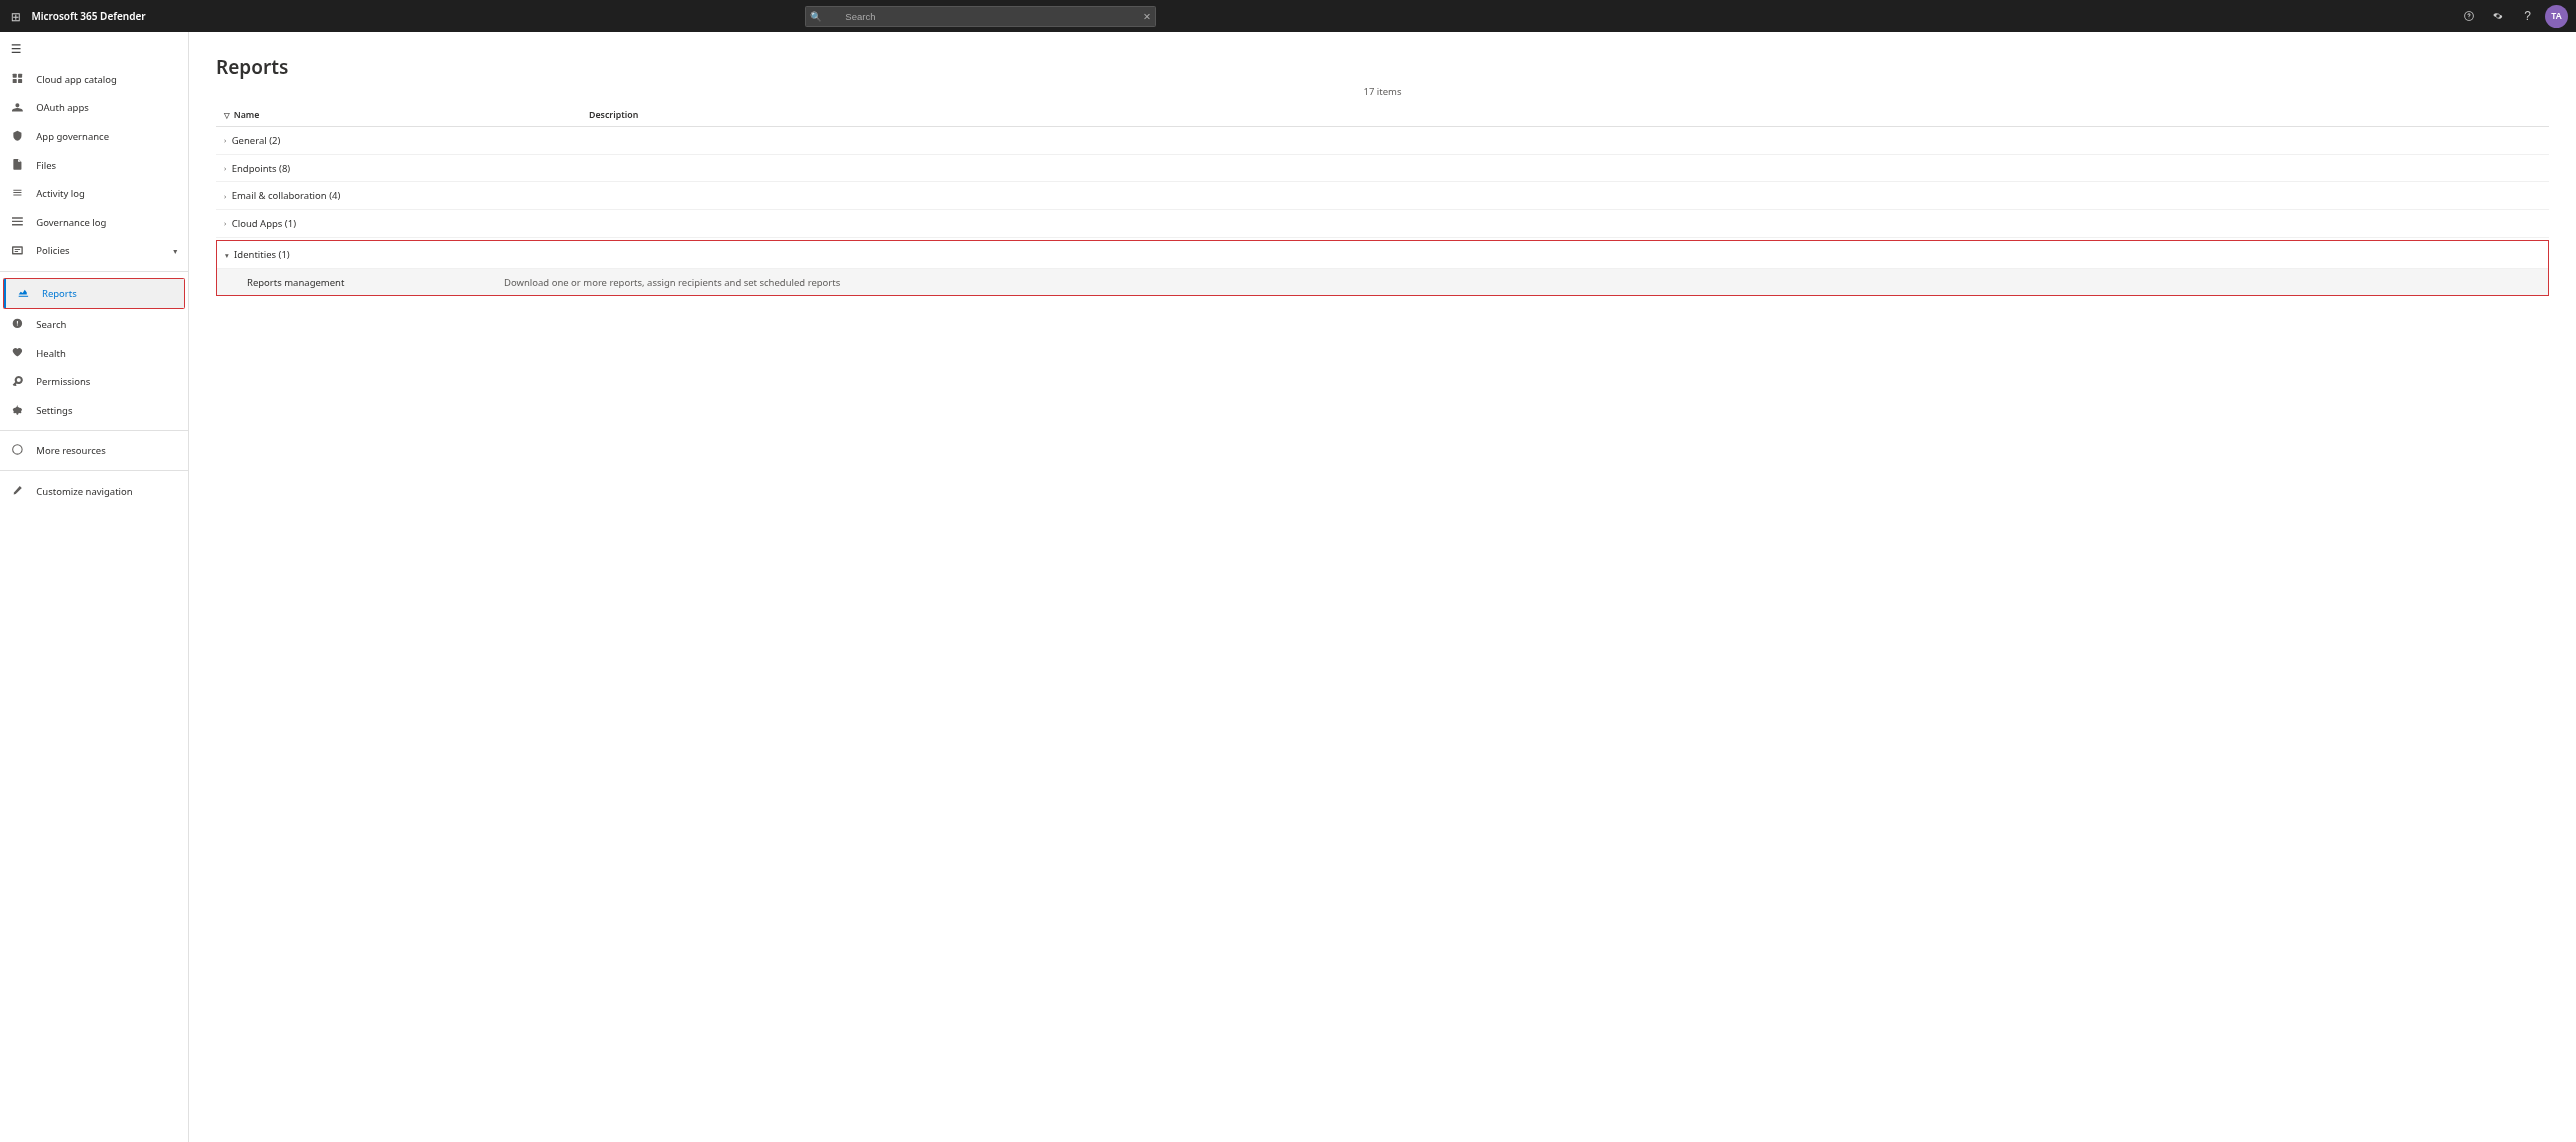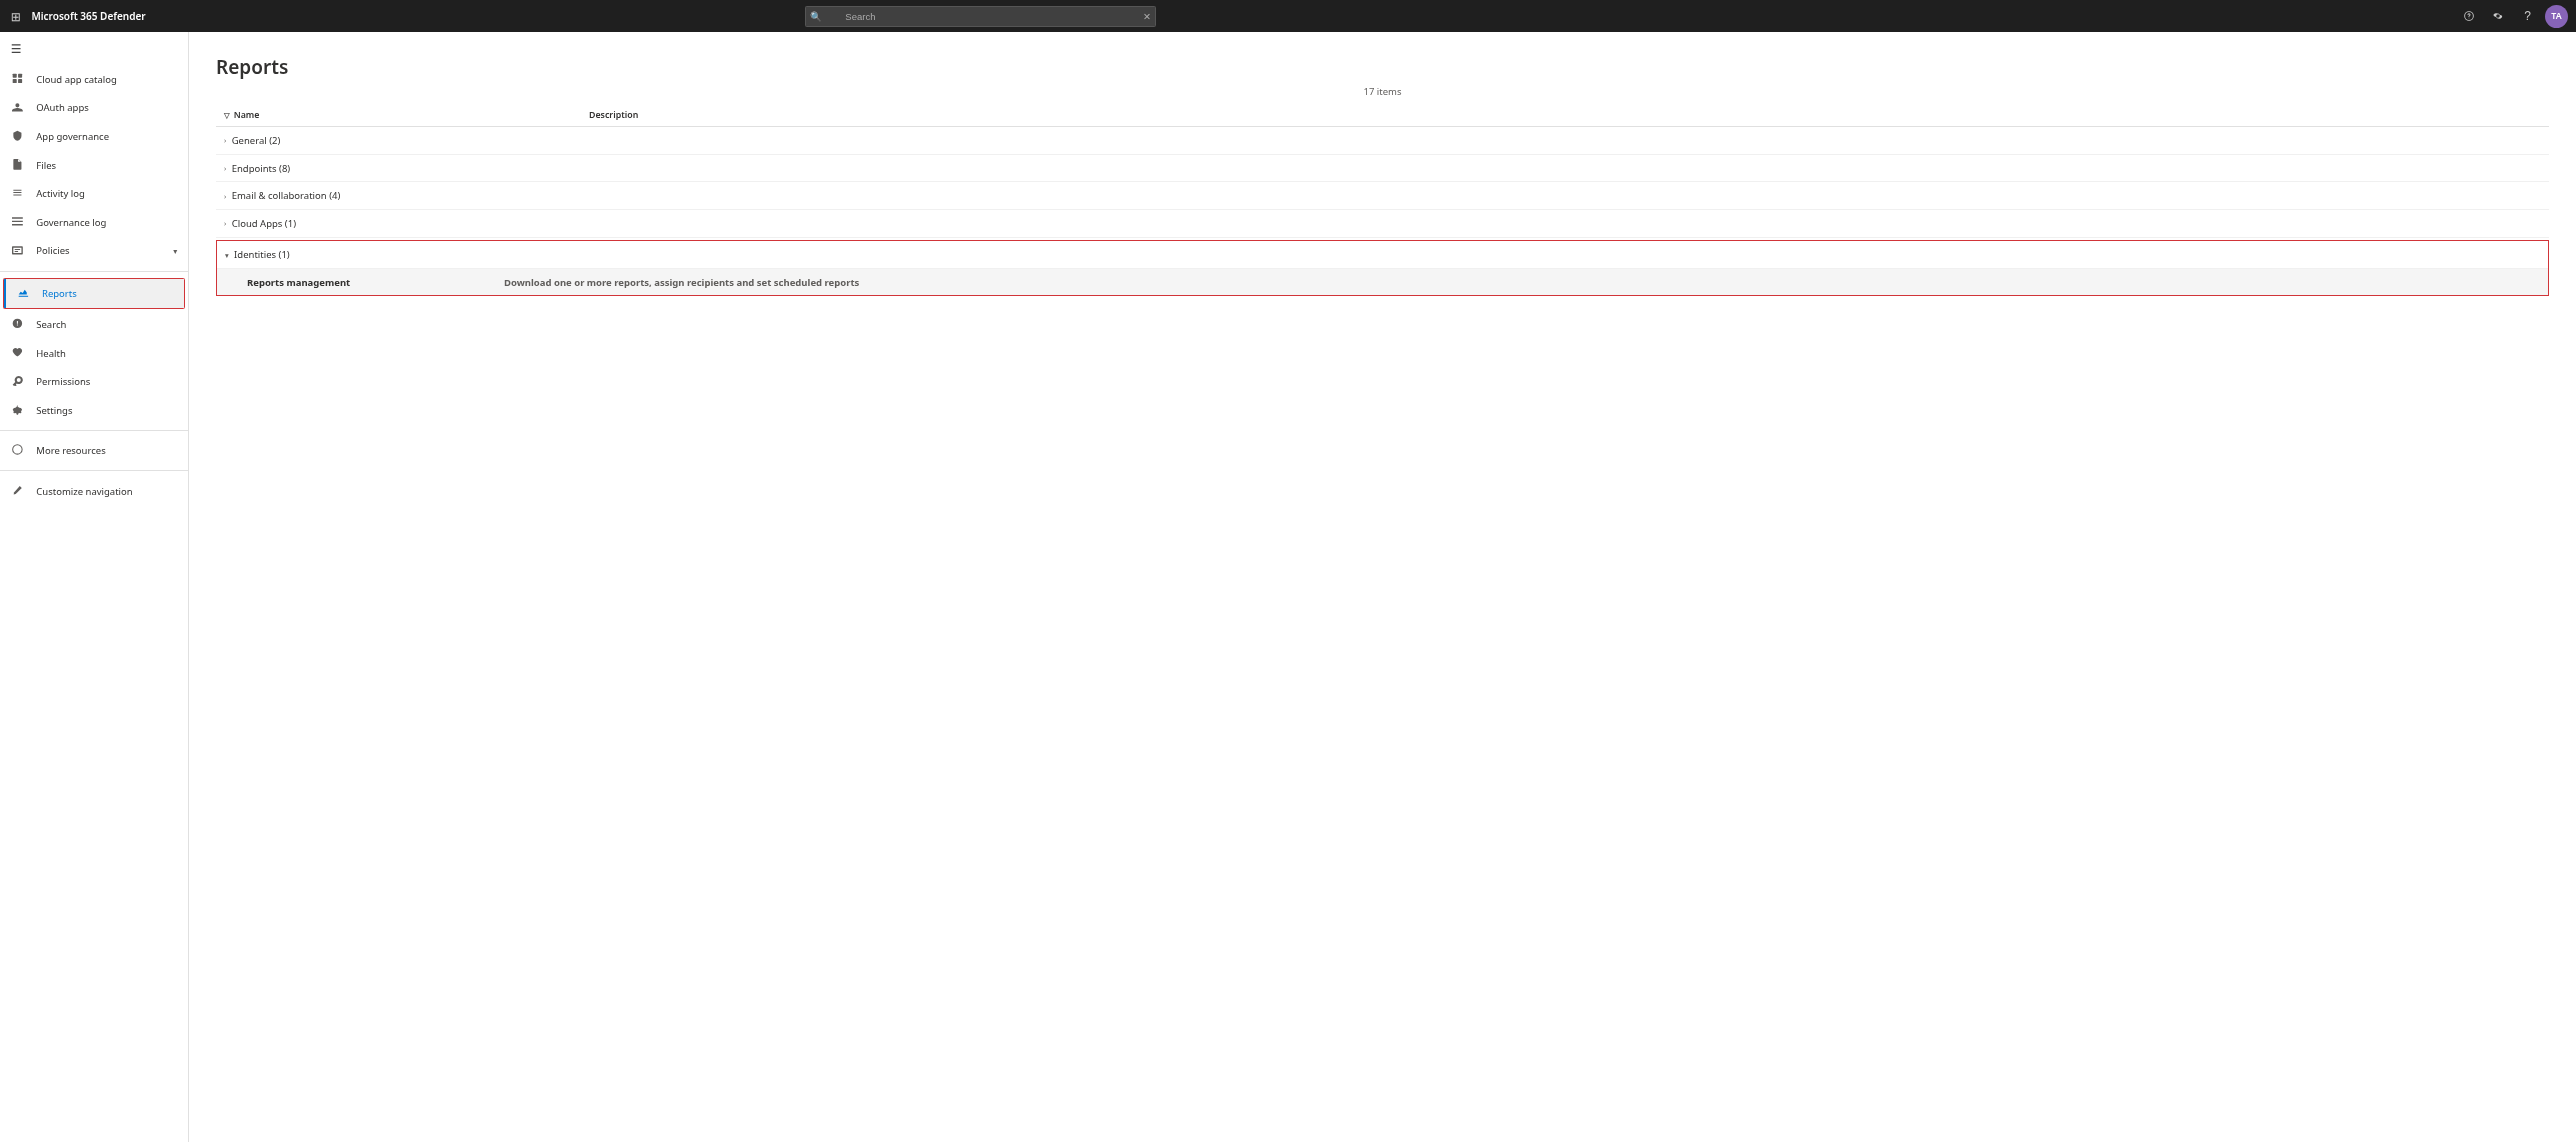--- a/index.html
+++ b/index.html
@@ -91,21 +91,21 @@
     .group-row .chevron { font-size: 7.4px; color: #605e5c; }
     .group-row .group-name { font-weight: 400; }
     .highlight-group-row {
       display: flex; align-items: center; gap: 5.4px;
       padding: 6.8px 8px; cursor: pointer; border-bottom: 0.7px solid #f0f0f0;
       font-size: 9.5px; color: #323130; background: #fff;
     }
     .highlight-sub-row {
       display: flex; align-items: center;
       padding: 6.8px 8px 6.8px 30px; border-bottom: none;
-      font-size: 9.5px; color: #323130; background: #f5f5f5; font-weight: bold;
+      font-size: 9.5px; color: #323130; background: #f5f5f5;
     }
     .highlight-sub-row .sub-name { width: 284px; color: #323130; }
   </style>
 </head>
 <body>
 
 <div class="topbar">
   <span class="topbar-apps-icon">⊞</span>
   <span class="topbar-title">Microsoft 365 Defender</span>
   <div class="topbar-search">

